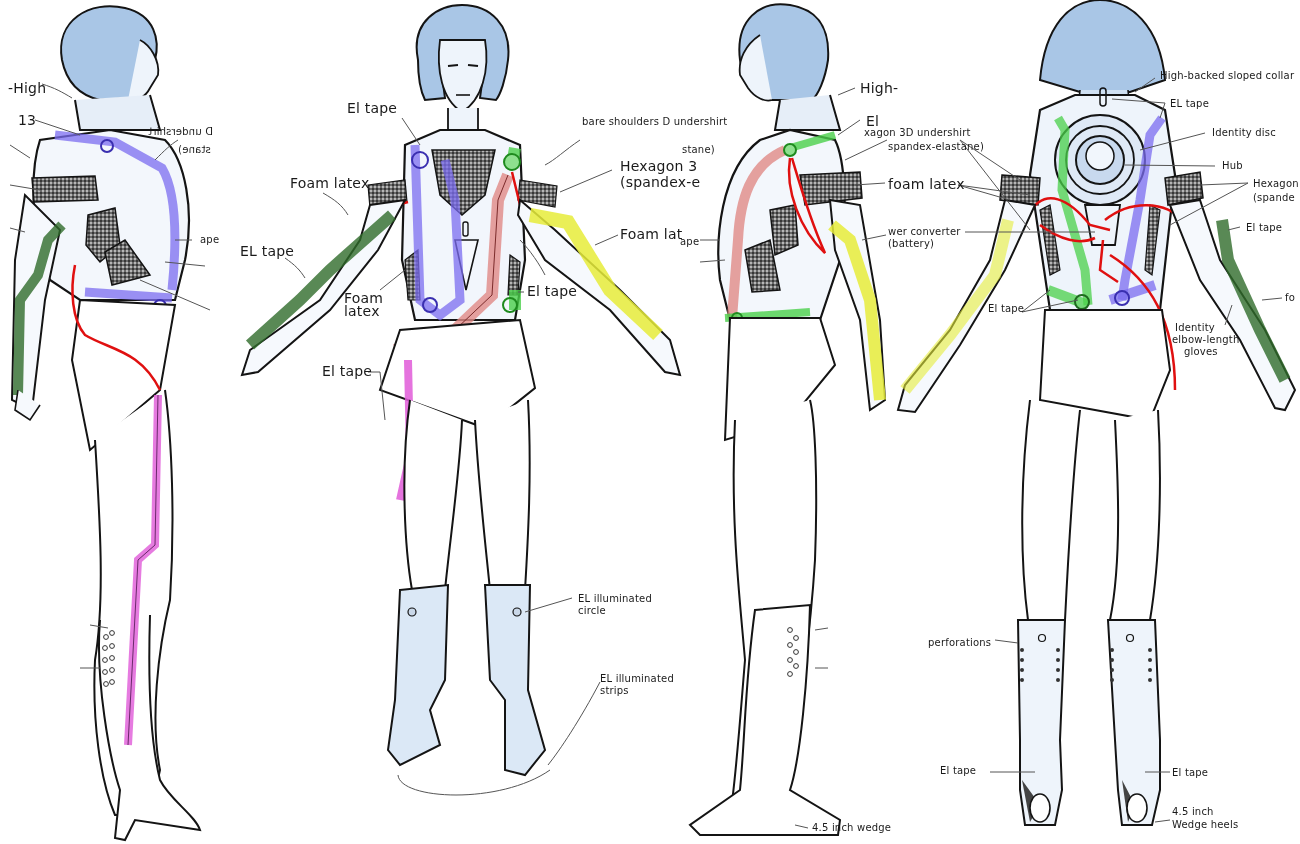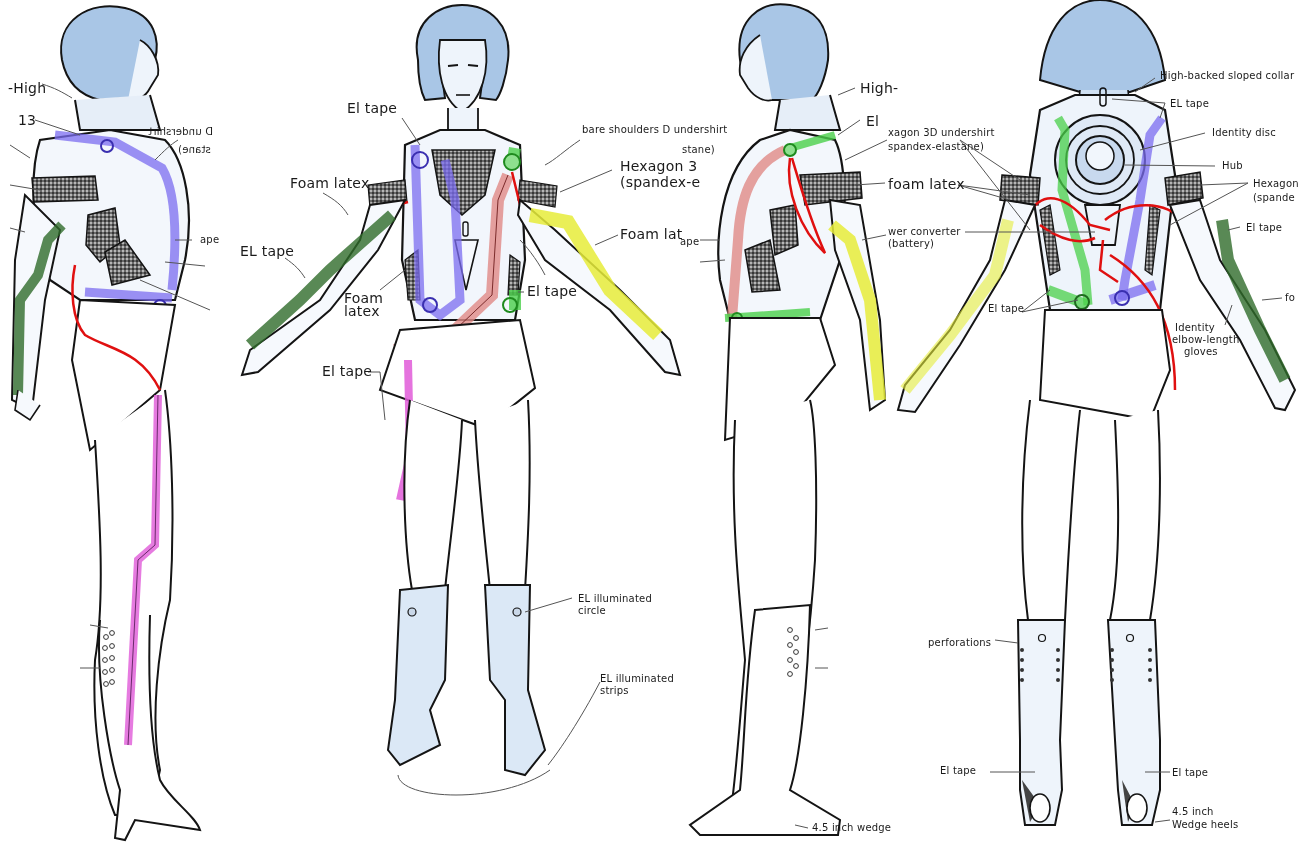--- a/index.html
+++ b/index.html
@@ -309,35 +309,35 @@
 <span class="lbl sm" style="left:148px;top:126px;"><span class="mirror">D undershirt</span></span>
 <span class="lbl sm" style="left:178px;top:144px;"><span class="mirror">stane)</span></span>
 <span class="lbl sm" style="left:200px;top:234px;">ape</span>
 
 <span class="lbl" style="left:347px;top:102px;">El tape</span>
 <span class="lbl" style="left:290px;top:177px;">Foam latex</span>
 <span class="lbl" style="left:240px;top:245px;">EL tape</span>
 <span class="lbl" style="left:344px;top:292px;">Foam</span>
 <span class="lbl" style="left:344px;top:305px;">latex</span>
 <span class="lbl" style="left:322px;top:365px;">El tape</span>
-<span class="lbl sm" style="left:582px;top:124px;">bare shoulders D undershirt</span>
+<span class="lbl sm" style="left:582px;top:116px;">bare shoulders D undershirt</span>
 <span class="lbl sm" style="left:682px;top:144px;">stane)</span>
 <span class="lbl" style="left:620px;top:160px;">Hexagon 3</span>
 <span class="lbl" style="left:620px;top:176px;">(spandex-e</span>
 <span class="lbl" style="left:620px;top:228px;">Foam lat</span>
 <span class="lbl sm" style="left:680px;top:236px;">ape</span>
 <span class="lbl" style="left:527px;top:285px;">El tape</span>
 <span class="lbl sm" style="left:578px;top:593px;">EL illuminated</span>
 <span class="lbl sm" style="left:578px;top:605px;">circle</span>
 <span class="lbl sm" style="left:600px;top:673px;">EL illuminated</span>
 <span class="lbl sm" style="left:600px;top:685px;">strips</span>
 
 <span class="lbl" style="left:860px;top:82px;">High-</span>
 <span class="lbl" style="left:866px;top:115px;">El</span>
-<span class="lbl sm" style="left:888px;top:127px;">xagon 3D undershirt</span>
+<span class="lbl sm" style="left:864px;top:127px;">xagon 3D undershirt</span>
 <span class="lbl sm" style="left:888px;top:141px;">spandex-elastane)</span>
 <span class="lbl" style="left:888px;top:178px;">foam latex</span>
 <span class="lbl sm" style="left:888px;top:226px;">wer converter</span>
 <span class="lbl sm" style="left:888px;top:238px;">(battery)</span>
 <span class="lbl sm" style="left:988px;top:303px;">El tape</span>
 <span class="lbl sm" style="left:812px;top:822px;">4.5 inch wedge</span>
 
 <span class="lbl sm" style="left:1160px;top:70px;">High-backed sloped collar</span>
 <span class="lbl sm" style="left:1170px;top:98px;">EL tape</span>
 <span class="lbl sm" style="left:1212px;top:127px;">Identity disc</span>

